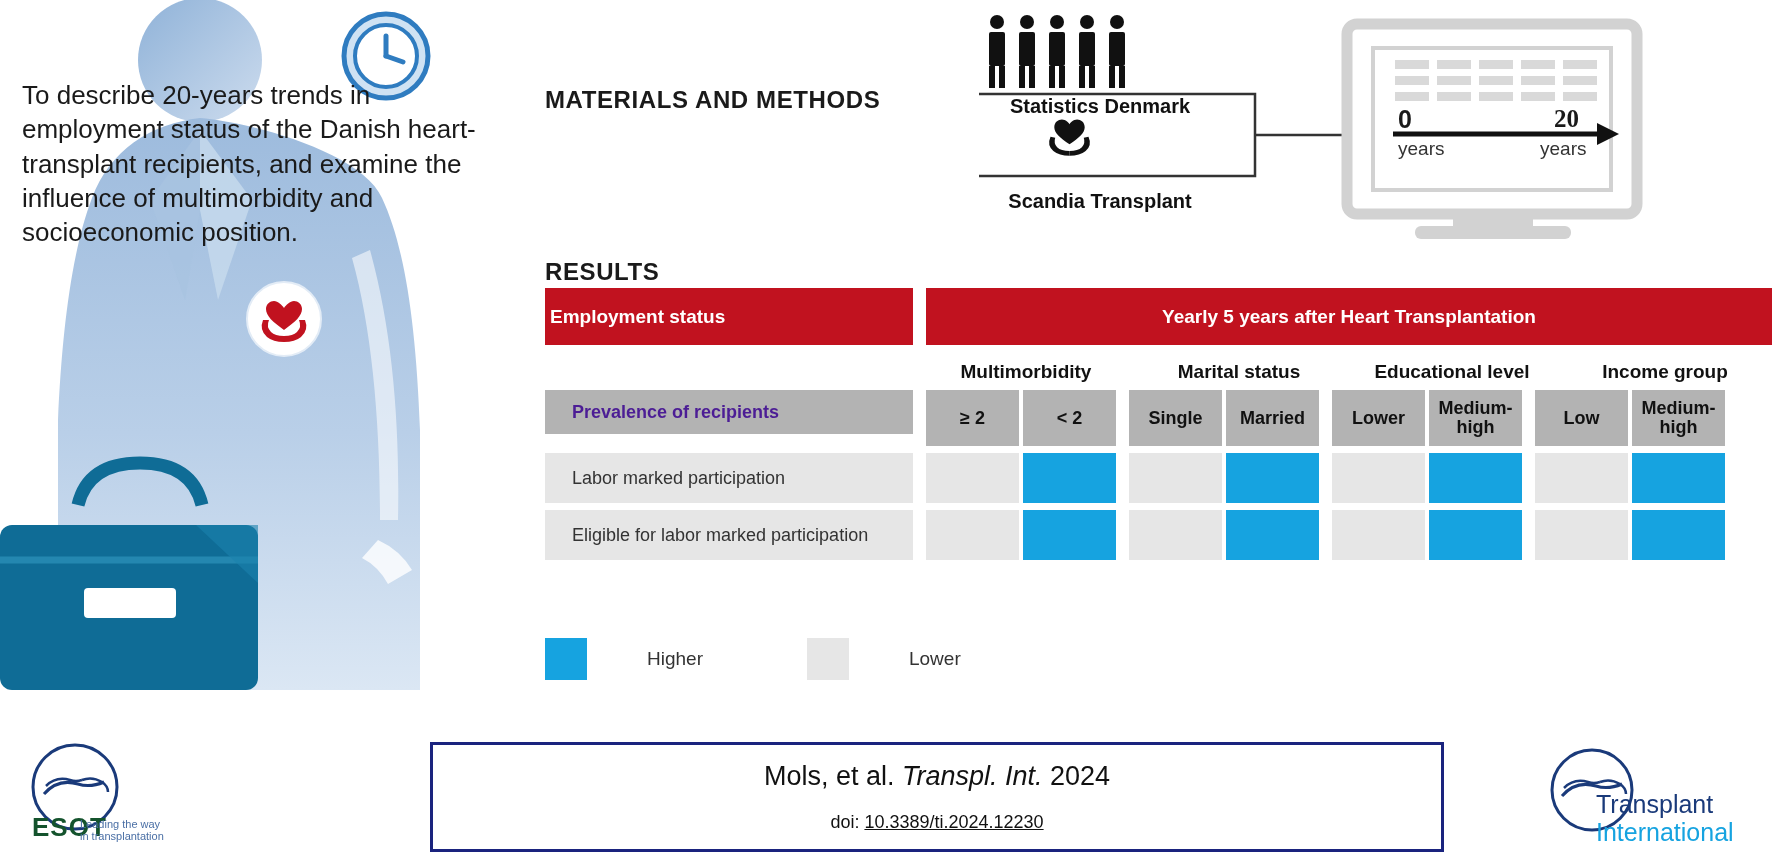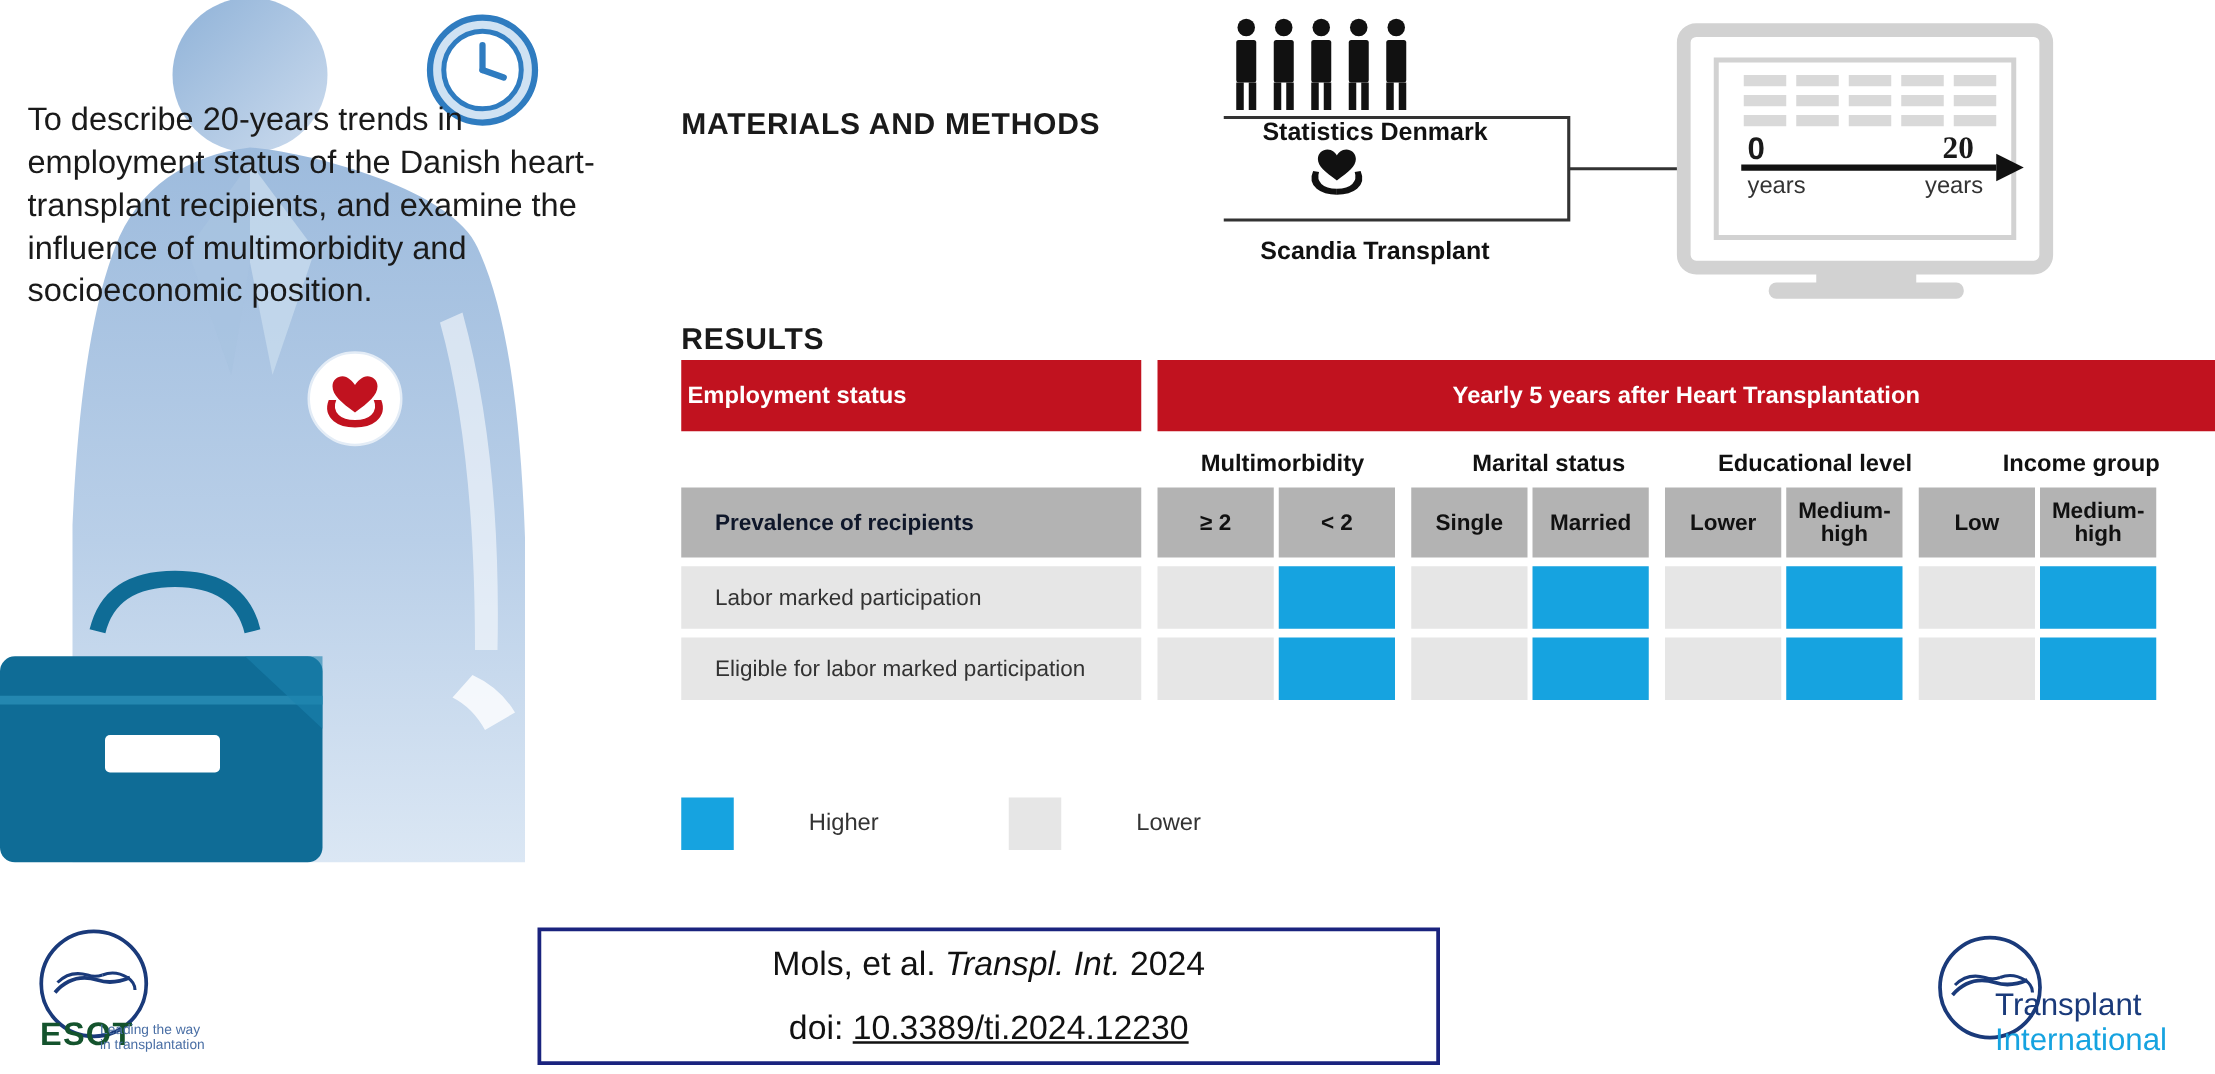--- a/index.html
+++ b/index.html
@@ -142,22 +142,22 @@
     box-sizing: border-box;
     padding-left: 27px;
     display: flex;
     align-items: center;
     font-size: 18px;
     height: 56px;
   }
   .rowlabel.head {
     background: #b3b3b3;
     font-weight: bold;
-    color: #0f172a;
-    height: 56px;
+    color: #4c1d95;
+    height: 44px;
   }
   .rowlabel.body {
     background: #e6e6e6;
     color: #333;
     height: 50px;
   }
   .cells { display: flex; flex: none; }
   .cell {
     width: 93px;
     flex: none;
@@ -193,32 +193,32 @@
   }
   .legend-swatch { width: 42px; height: 42px; flex: none; }
   .legend-swatch.higher { background: #16a3e0; }
   .legend-swatch.lower  { background: #e6e6e6; }
   .legend-text { margin-left: 12px; margin-right: 56px; }
 
   
   #citation-box {
     position: absolute;
     left: 430px; top: 742px;
-    width: 722px; height: 110px;
+    width: 1014px; height: 110px;
     border: 3px solid #1a237e;
     box-sizing: border-box;
     display: flex;
     flex-direction: column;
     align-items: center;
     justify-content: center;
     background: #fff;
   }
   #citation-line1 { font-size: 27px; color: #111; }
   #citation-line1 .ital { font-style: italic; }
-  #citation-line2 { font-size: 27px; color: #111; margin-top: 20px; }
+  #citation-line2 { font-size: 18px; color: #111; margin-top: 20px; }
   #citation-doi { text-decoration: underline; }
 
   
   #esot-logo {
     position: absolute;
     left: 20px; top: 742px;
     width: 190px; height: 110px;
   }
   #esot-name {
     position: absolute; left: 32px; top: 812px;

